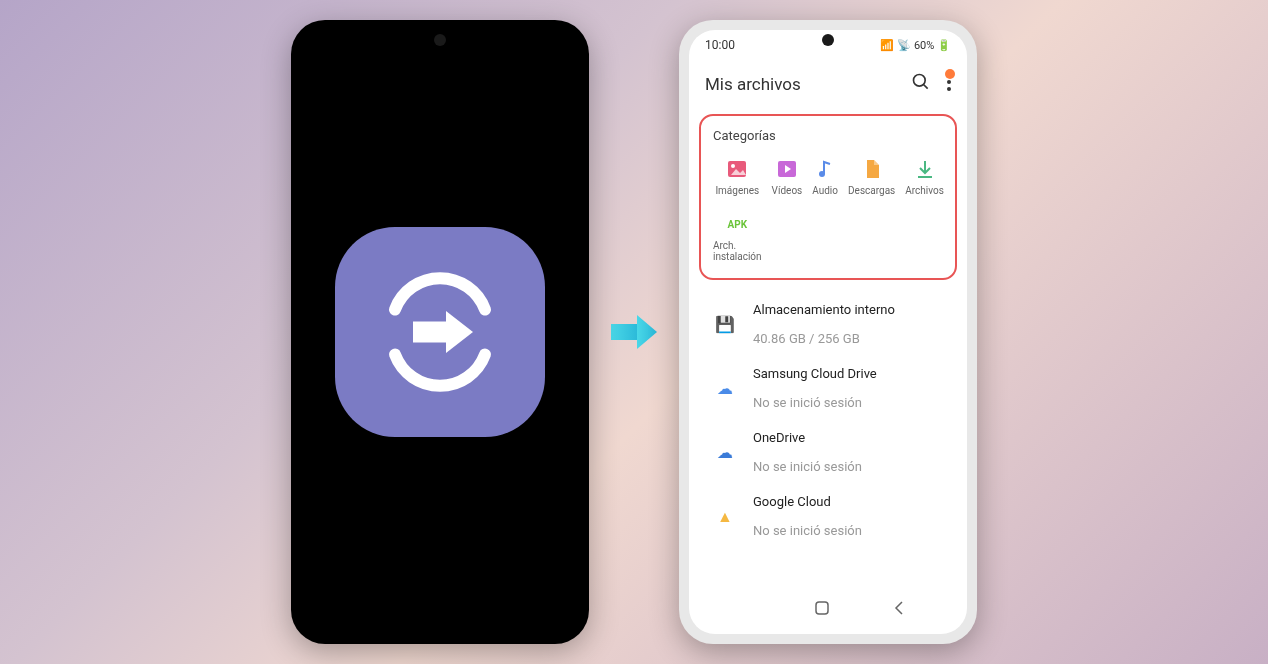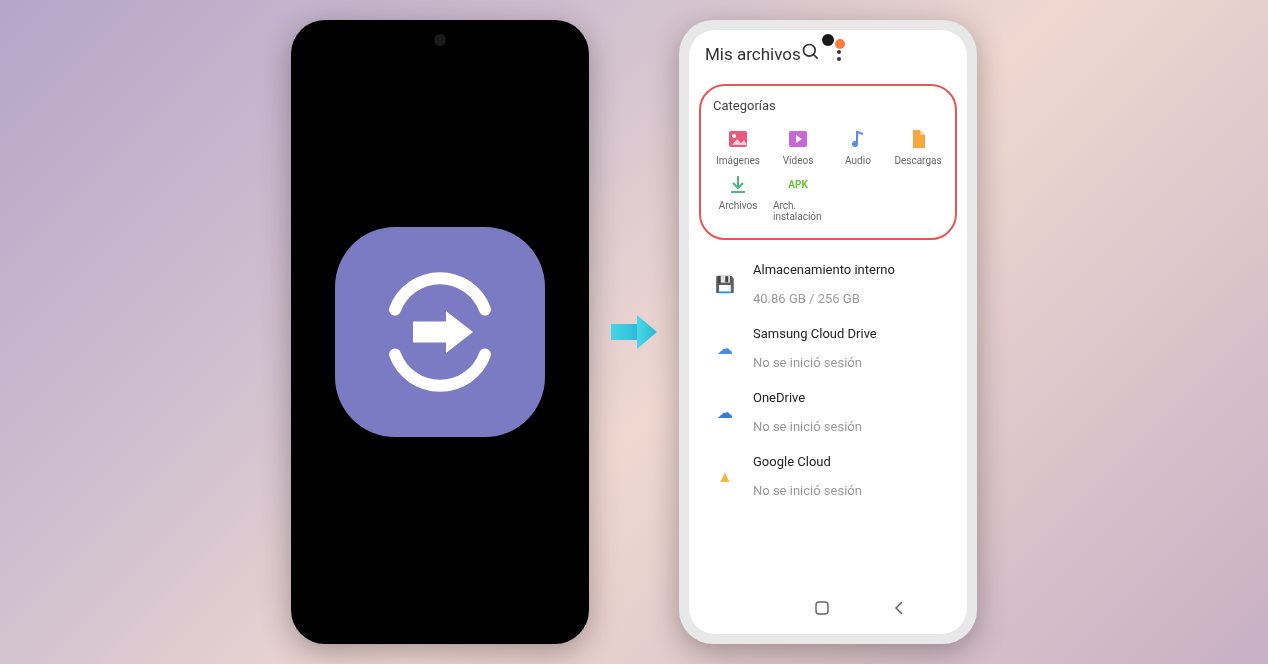--- a/index.html
+++ b/index.html
@@ -8,33 +8,33 @@
 .phone-frame{width:298px;height:624px;background:#000;border-radius:34px;padding:10px;box-shadow:0 8px 30px rgba(0,0,0,0.3);position:relative}
 .phone-frame.light{background:#e8e8e8}
 .camera-hole{position:absolute;top:14px;left:50%;transform:translateX(-50%);width:12px;height:12px;background:#1a1a1a;border-radius:50%;z-index:10}
 .phone-screen{width:100%;height:100%;background:#000;border-radius:26px;display:flex;align-items:center;justify-content:center}
 .phone-screen.white{background:#fff;flex-direction:column;justify-content:flex-start;overflow:hidden}
 .share-icon{width:210px;height:210px;background:#7b7bc4;border-radius:60px;display:flex;align-items:center;justify-content:center}
 .arrow-big{width:50px;height:50px}
 .arrow-big svg{width:100%;height:100%}
 .status-bar{width:100%;display:flex;justify-content:space-between;align-items:center;padding:8px 16px;font-size:12px;color:#333}
 .status-right{display:flex;align-items:center;gap:3px;font-size:11px}
-.header{width:100%;display:flex;align-items:center;padding:12px 16px}
+.header{width:100%;display:flex;justify-content:space-between;align-items:center;padding:12px 16px}
 .header-title{font-size:17px;color:#333;font-weight:400}
 .header-actions{display:flex;align-items:center;gap:16px}
 .more-dot{position:relative}
 .badge{position:absolute;top:-4px;right:-4px;width:10px;height:10px;background:#ff7b3a;border-radius:50%}
 .section{width:calc(100% - 20px);margin:6px 10px;background:#fff;border-radius:14px;padding:12px}
 .section-title{font-size:13px;color:#444;margin-bottom:12px}
 .recent-files{display:flex;gap:14px}
 .recent-item{display:flex;flex-direction:column;align-items:center;gap:6px}
 .recent-icon{width:42px;height:42px;border-radius:10px;display:flex;align-items:center;justify-content:center}
 .recent-label{font-size:9px;color:#999}
-.categories{border:2px solid #e85555;border-radius:26px}
-.cat-grid{display:grid;grid-template-columns:repeat(4,1fr);gap:8px 10px;padding:4px 0}
+.categories{border:2px solid #e85555;border-radius:14px}
+.cat-grid{display:grid;grid-template-columns:repeat(5,1fr);gap:18px 10px;padding:4px 0}
 .cat-item{display:flex;flex-direction:column;align-items:center;gap:6px}
 .cat-icon{height:20px;display:flex;align-items:center;justify-content:center}
 .cat-label{font-size:10px;color:#666}
 .storage-list{background:transparent;padding:0 4px}
 .storage-item{display:flex;align-items:center;gap:14px;padding:10px 8px}
 .storage-icon{width:28px;height:28px;border-radius:6px;display:flex;align-items:center;justify-content:center;flex-shrink:0}
 .storage-text{display:flex;flex-direction:column;gap:14px}
 .storage-title{font-size:13px;color:#222}
 .storage-sub{font-size:13px;color:#999}
 .nav-bar{margin-top:auto;width:100%;display:flex;justify-content:space-around;align-items:center;padding:14px 30px}
@@ -70,20 +70,29 @@
         </defs>
       <rect x="2" y="17" width="28" height="16" fill="url(#ag)"></rect>
       <polygon points="28,8 28,42 48,25" fill="url(#ag)"></polygon>
     </svg>
   </div>
 
   <div class="phone-frame light">
     <div class="camera-hole"></div>
     <div class="phone-screen white">
 
+      <div class="status-bar">
+        <span>10:00</span>
+        <div class="status-right">
+          <span>📶</span>
+          <span>📡</span>
+          <span>60%</span>
+          <span>🔋</span>
+        </div>
+      </div>
 
       <div class="header">
         <span class="header-title">Mis archivos</span>
         <div class="header-actions">
           <span>
             <svg width="20" height="20" viewBox="0 0 24 24" fill="none" stroke="#333" stroke-width="2">
                 <circle cx="10" cy="10" r="7"></circle>
                 <line x1="20" y1="20" x2="15" y2="15"></line>
               </svg>
           </span>

